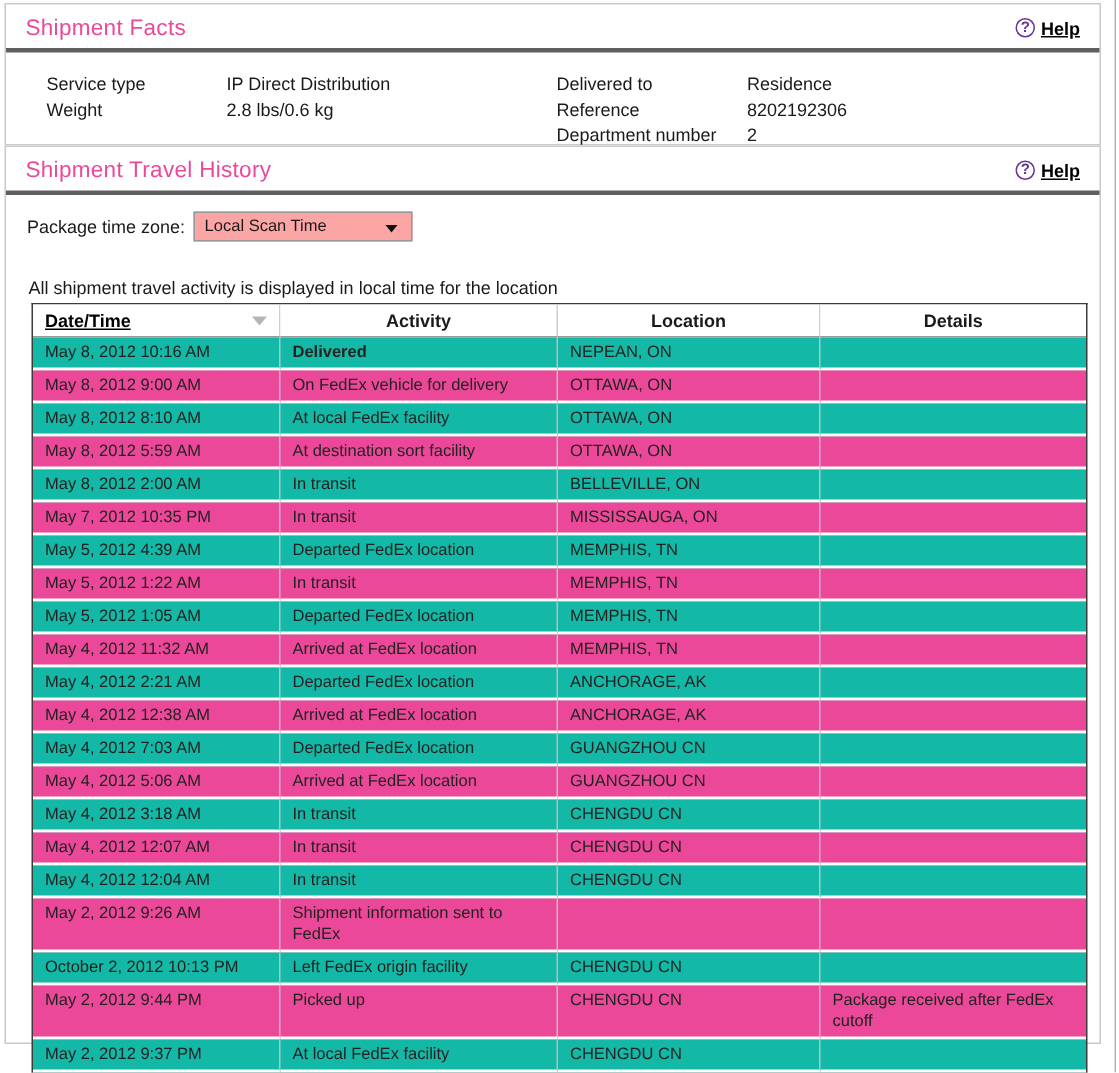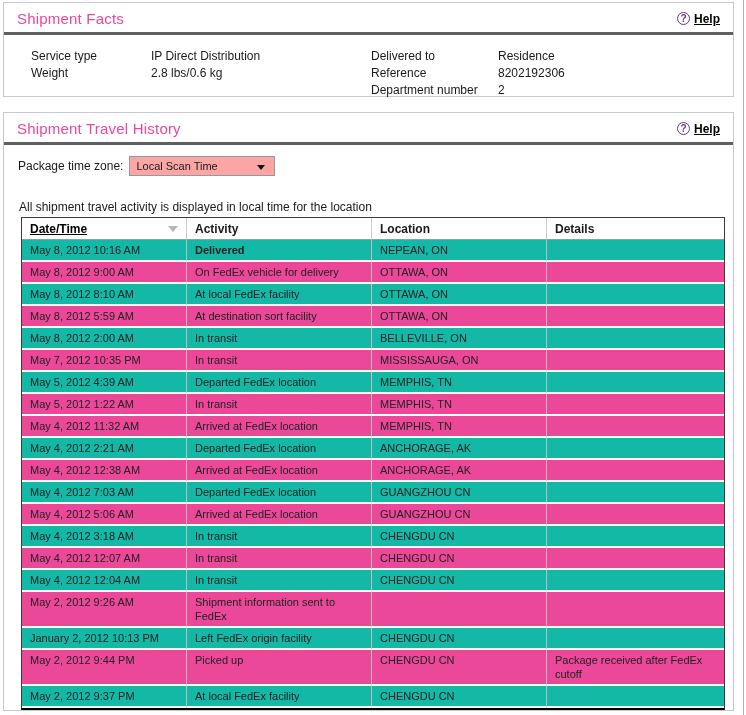--- a/index.html
+++ b/index.html
@@ -4,21 +4,21 @@
 <style>
   * { margin:0; padding:0; box-sizing:border-box; }
   html,body { width:746px; height:715px; background:#fff;
     font-family:"Liberation Sans", sans-serif; color:#1a1a1a; }
   body { position:relative; overflow:hidden; }
 
   .frame-right { position:absolute; top:0; right:2px; width:1px; height:715px; background:#b4b4b4; }
 
   .panel { border:1px solid #c9c9c9; margin-left:3px; width:731px; background:#fff; }
   .panel-facts { margin-top:2px; height:95px; }
-  .panel-history { margin-top:15px; height:599px; }
+  .panel-history { height:599px; }
 
   .panel-head { display:flex; justify-content:space-between; align-items:center;
     padding:7px 13px 5px 13px; }
   .panel-title { font-size:15px; color:#ec4899; letter-spacing:.2px; }
   .help { display:flex; align-items:center; gap:4px; cursor:pointer; }
   .help-icon { width:13px; height:13px; border:1px solid #663399; border-radius:50%;
     color:#663399; font-size:10px; font-weight:bold; line-height:11px; text-align:center; }
   .help-link { font-size:12px; font-weight:bold; color:#000; text-decoration:underline; }
   .panel-rule { height:3px; background:#5f5f5f; }
 
@@ -34,21 +34,21 @@
     cursor:pointer; white-space:nowrap; }
   .dd-arrow { position:absolute; right:9px; top:8px; width:0; height:0;
     border-left:4px solid transparent; border-right:4px solid transparent;
     border-top:5px solid #111; }
 
   .note { margin:24px 0 3px 15px; font-size:12px; }
 
   table.history { margin-left:17px; width:702px; border-collapse:separate; border-spacing:0;
     border:1px solid #3c3c3c; border-bottom:2px solid #000; table-layout:fixed; }
   col.c1{width:165px;} col.c2{width:185px;} col.c3{width:175px;} col.c4{width:177px;}
-  th { text-align:left; font-size:12px; font-weight:bold; background:#fff;
+  th { text-align:center; font-size:12px; font-weight:bold; background:#fff;
     padding:4px 8px 3px 8px; border-bottom:1px solid #9a9a9a; border-right:1px solid #cfcfcf; }
   th:last-child { border-right:none; }
   .sort-head { display:flex; justify-content:space-between; align-items:center; }
   .sort-link { text-decoration:underline; color:#000; cursor:pointer; }
   .sort-tri { width:0; height:0; border-left:5px solid transparent;
     border-right:5px solid transparent; border-top:6px solid #b5b5b5; }
   td { font-size:11px; line-height:14px; color:#222; padding:3px 8px;
     border-bottom:2px solid #fff; border-right:1px solid #bdbdbd;
     overflow:hidden; vertical-align:top; }
   td:last-child { border-right:none; }
@@ -170,20 +170,26 @@
     <td>Departed FedEx location</td>
     <td>MEMPHIS, TN</td>
     <td></td>
   </tr>
         <tr class="even">
     <td>May 5, 2012 1:22 AM</td>
     <td>In transit</td>
     <td>MEMPHIS, TN</td>
     <td></td>
   </tr>
+        <tr class="odd">
+    <td>May 5, 2012 1:05 AM</td>
+    <td>Departed FedEx location</td>
+    <td>MEMPHIS, TN</td>
+    <td></td>
+  </tr>
         <tr class="even">
     <td>May 4, 2012 11:32 AM</td>
     <td>Arrived at FedEx location</td>
     <td>MEMPHIS, TN</td>
     <td></td>
   </tr>
         <tr class="odd">
     <td>May 4, 2012 2:21 AM</td>
     <td>Departed FedEx location</td>
     <td>ANCHORAGE, AK</td>
@@ -225,21 +231,21 @@
     <td>CHENGDU CN</td>
     <td></td>
   </tr>
         <tr class="even">
     <td>May 2, 2012 9:26 AM</td>
     <td>Shipment information sent to FedEx</td>
     <td></td>
     <td></td>
   </tr>
         <tr class="odd">
-    <td>January 2, 2012 10:13 PM</td>
+    <td>October 2, 2012 10:13 PM</td>
     <td>Left FedEx origin facility</td>
     <td>CHENGDU CN</td>
     <td></td>
   </tr>
         <tr class="even">
     <td>May 2, 2012 9:44 PM</td>
     <td>Picked up</td>
     <td>CHENGDU CN</td>
     <td>Package received after FedEx cutoff</td>
   </tr>

